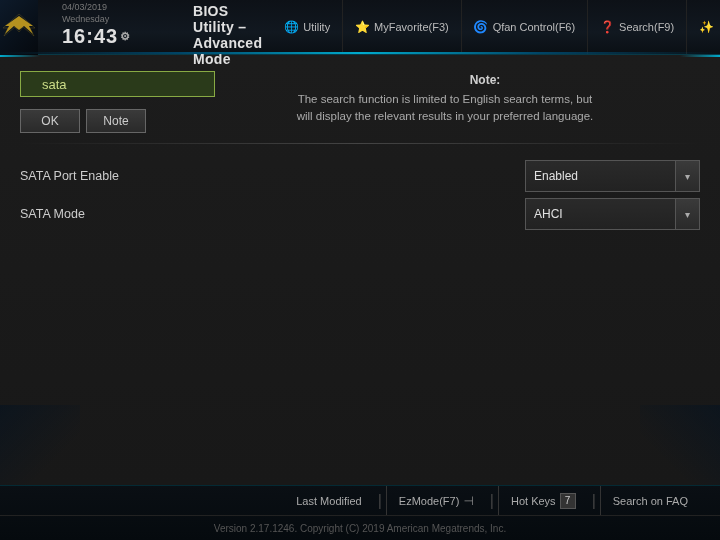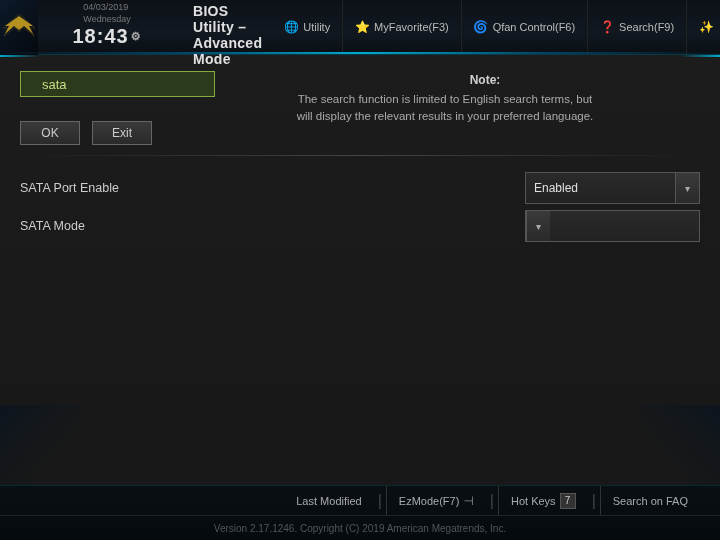--- a/index.html
+++ b/index.html
@@ -53,21 +53,21 @@
       font-weight: 600;
       letter-spacing: 0.3px;
     }
 
     #datetime-area {
       position: absolute;
       left: 60px;
       top: 4px;
       display: flex;
       flex-direction: column;
-      align-items: center;
+      align-items: flex-start;
       width: 70px;
     }
 
     #date-display {
       color: #888;
       font-size: 9px;
       line-height: 1.2;
     }
 
     #time-display {
@@ -159,22 +159,22 @@
       background: #2a3a1a;
       border: 1px solid #88aa44;
       color: #ccdd88;
       font-size: 13px;
       padding: 2px 6px;
       outline: none;
     }
 
     #search-buttons {
       display: flex;
-      gap: 12px;
-      margin-top: 16px;
+      gap: 6px;
+      margin-top: 4px;
     }
 
     .bios-btn {
       width: 60px;
       height: 24px;
       background: linear-gradient(180deg, #3a3a3a, #2a2a2a);
       border: 1px solid #666;
       color: #ccc;
       font-size: 12px;
       cursor: pointer;
@@ -372,21 +372,21 @@
       <polygon points="19,4 5,14 9,14 5,22 14,14 19,18 24,14 33,22 29,14 33,14" fill="#c8a020" opacity="0.9"></polygon>
       <polygon points="19,2 3,16 8,16 4,24 15,15 19,20 23,15 34,24 30,16 35,16" fill="none" stroke="#c8a020" stroke-width="0.5" opacity="0.4"></polygon>
     </svg>
   </div>
 
   <div id="datetime-area" style="left:62px; top:2px; position:absolute; width:90px;">
     <span id="date-display" style="color:#777;font-size:9px;line-height:1.3;">
       <span>04/03/2019</span><br><span>Wednesday</span>
     </span>
     <div id="time-display" style="color:#e0e0e0;font-size:20px;font-weight:700;display:flex;align-items:center;gap:2px;">
-      <span>18:43</span>
+      <span>16:43</span>
         <span class="gear-icon-small">⚙</span>
     </div>
   </div>
 
   <div id="title-area" style="padding-left:155px;">
     <span id="bios-title">UEFI BIOS Utility – Advanced Mode</span>
   </div>
 
   <div id="nav-items">
     <div class="nav-item">
@@ -418,21 +418,21 @@
 <div class="corner-accent-tr"></div>
 
 <div id="main">
 
   <div id="search-panel">
 
     <div id="search-left">
       <input id="search-input" type="text" value="sata" style="width: 195px; height: 26px; background: rgb(42, 58, 26); border: 1px solid rgb(136, 170, 68); color: rgb(204, 221, 136); font-size: 13px; padding: 2px 21px; outline: none;">
       <div id="search-buttons">
         <button class="bios-btn">OK</button>
-        <button class="bios-btn">Exit</button>
+        <button class="bios-btn">Note</button>
       </div>
     </div>
 
     <div id="note-area">
       <div id="note-title">Note:</div>
       <div id="note-text" style="color:#aaa;font-size:11.5px;line-height:1.5;max-width:350px;">
         The search function is limited to English search terms, but<br>will display the relevant results in your preferred language.
       </div>
     </div>
 
@@ -446,20 +446,21 @@
       <span class="result-label">SATA Port Enable</span>
       <div class="result-dropdown">
         <span class="result-dropdown-value">Enabled</span>
         <div class="result-dropdown-arrow">▾</div>
       </div>
     </div>
 
     <div class="result-row">
       <span class="result-label">SATA Mode</span>
       <div class="result-dropdown">
+        <span class="result-dropdown-value">AHCI</span>
         <div class="result-dropdown-arrow">▾</div>
       </div>
     </div>
 
   </div>
 
 </div>
 
 <div id="bg-decoration-left"></div>
 <div id="bg-decoration-right"></div>

